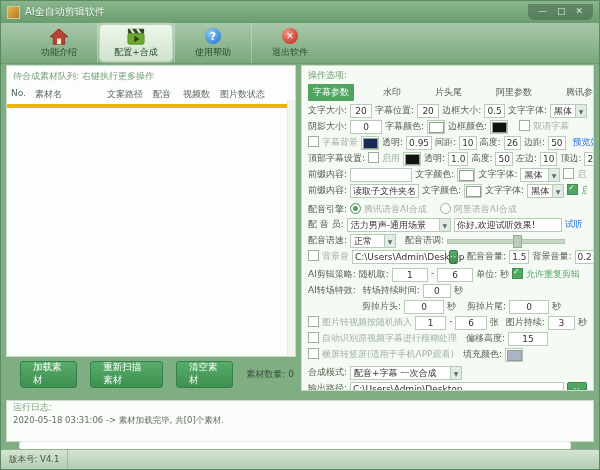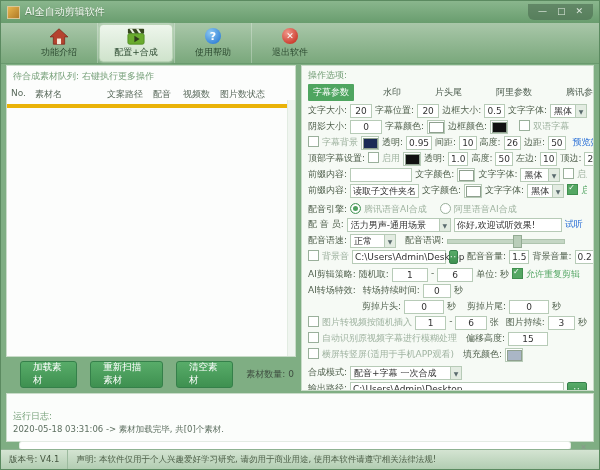--- a/index.html
+++ b/index.html
@@ -77,22 +77,22 @@
   .swsel{display:inline-flex;align-items:center;border:1px solid #b7cbb7;background:#fff;height:12px;padding-left:1px;}
   .link{color:#2a6fd6;}
   .slider{position:relative;width:118px;height:12px;}
   .slider .track{position:absolute;left:0;right:0;top:5px;height:3px;background:#c4d6c4;border:1px solid #aec4ae;}
   .slider .thumb{position:absolute;left:56%;top:1px;width:7px;height:11px;background:#b9cdb9;border:1px solid #93ab93;}
   .dots{background:linear-gradient(#58ac69,#3e9050);border:1px solid #35804a;color:#fff;height:12px;width:18px;
     display:inline-flex;align-items:center;justify-content:center;border-radius:2px;font-size:8px;letter-spacing:1px;}
   .dots::after{content:"··";}
 
   
-  .logbox{position:absolute;left:5px;right:5px;bottom:27px;height:49px;background:#fbfdfb;border:1px solid #c9dcc9;
-    padding:16px 6px;box-sizing:border-box;}
+  .logbox{position:absolute;left:5px;right:5px;bottom:27px;height:42px;background:#fbfdfb;border:1px solid #c9dcc9;
+    padding:0 6px;box-sizing:border-box;}
   .logtitle{color:#79a27c;}
   .logentry{color:#5d6f60;margin-top:1px;font-size:8.5px;}
   .logstrip{position:absolute;left:18px;right:28px;bottom:19px;height:7px;background:#fff;border-radius:3px;border:1px solid #e4ece4;}
   .logstrip-close{position:absolute;right:12px;bottom:17px;color:#8a9a8c;font-size:8px;}
   .statusbar{position:absolute;left:0;right:0;bottom:0;height:19px;display:flex;align-items:center;
     background:linear-gradient(#d4e4d2,#b2cdb2);border-top:1px solid #8fb392;font-size:8.5px;color:#44553f;}
   .statusbar .cell{padding:0 8px;height:100%;display:flex;align-items:center;border-right:1px solid #9cba9e;}
   .statusbar .cell.grow{flex:1;border-right:none;color:#4e6049;}
 </style>
 </head>
@@ -413,16 +413,15 @@
 
   <div class="logbox">
     <div class="logtitle">运行日志:</div>
     <div class="logentry">2020-05-18 03:31:06 -&gt; 素材加载完毕, 共[0]个素材.</div>
   </div>
   <div class="logstrip"></div>
   <span class="logstrip-close">✕</span>
 
   <div class="statusbar">
     <span class="cell">版本号: V4.1</span>
-    <span class="cell grow">声明: 本软件仅用于个人兴趣爱好学习研究, 请勿用于商业用途, 使用本软件请遵守相关法律法规!</span>
   </div>
 
 </div>
 
 </body></html>

